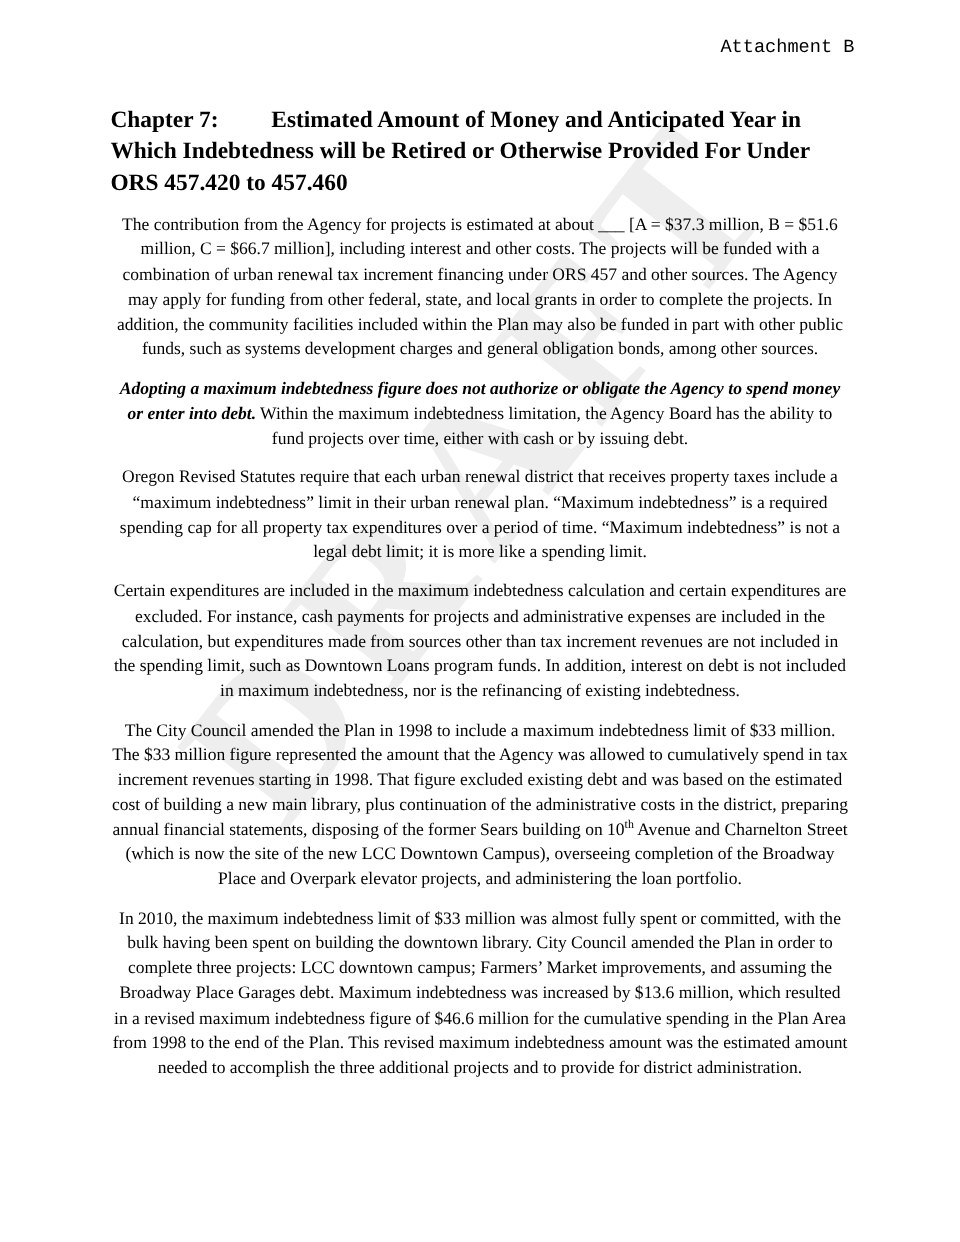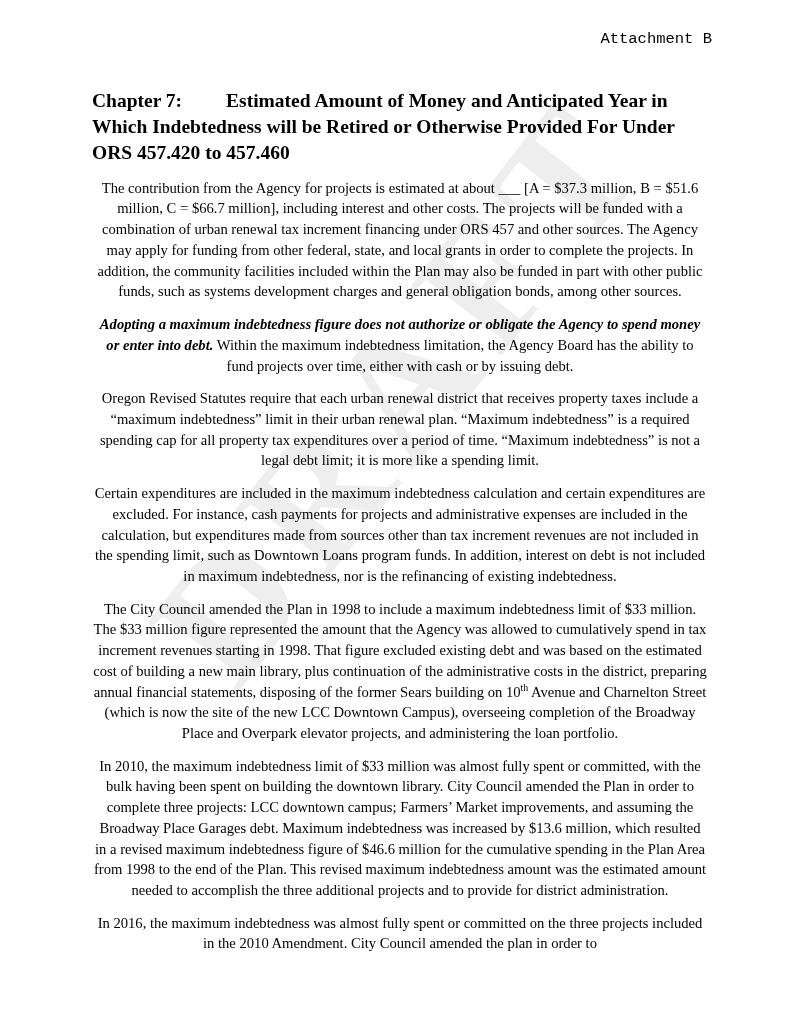--- a/index.html
+++ b/index.html
@@ -124,18 +124,17 @@
       <p class="para bolditalic-lead"><b>Adopting a maximum indebtedness figure does not authorize or obligate the Agency to spend money or enter into debt.</b><span>  Within the maximum indebtedness limitation, the Agency Board has the ability to fund projects over time, either with cash or by issuing debt.</span></p>
 
       <p class="para">Oregon Revised Statutes require that each urban renewal district that receives property taxes include a “maximum indebtedness” limit in their urban renewal plan.  “Maximum indebtedness” is a required spending cap for all property tax expenditures over a period of time.  “Maximum indebtedness” is not a legal debt limit; it is more like a spending limit.</p>
 
       <p class="para">Certain expenditures are included in the maximum indebtedness calculation and certain expenditures are excluded.  For instance, cash payments for projects and administrative expenses are included in the calculation, but expenditures made from sources other than tax increment revenues are not included in the spending limit, such as Downtown Loans program funds.  In addition, interest on debt is not included in maximum indebtedness, nor is the refinancing of existing indebtedness.</p>
 
       <p class="para"><span>The City Council amended the Plan in 1998 to include a maximum indebtedness limit of $33 million.  The $33 million figure represented the amount that the Agency was allowed to cumulatively spend in tax increment revenues starting in 1998.  That figure excluded existing debt and was based on the estimated cost of building a new main library, plus continuation of the administrative costs in the district, preparing annual financial statements, disposing of the former Sears building on 10</span><sup>th</sup><span> Avenue and Charnelton Street (which is now the site of the new LCC Downtown Campus), overseeing completion of the Broadway Place and Overpark elevator projects, and administering the loan portfolio.</span></p>
 
       <p class="para">In 2010, the maximum indebtedness limit of $33 million was almost fully spent or committed, with the bulk having been spent on building the downtown library.  City Council amended the Plan in order to complete three projects:  LCC downtown campus; Farmers’ Market improvements, and assuming the Broadway Place Garages debt.  Maximum indebtedness was increased by $13.6 million, which resulted in a revised maximum indebtedness figure of $46.6 million for the cumulative spending in the Plan Area from 1998 to the end of the Plan.  This revised maximum indebtedness amount was the estimated amount needed to accomplish the three additional projects and to provide for district administration.</p>
 
-      <p class="para">In 2016, the maximum indebtedness was almost fully spent or committed on the three projects included in the 2010 Amendment.  City Council amended the plan in order to</p>
 
     </div>
 
   </div>
 </div>
 
 </body></html>

